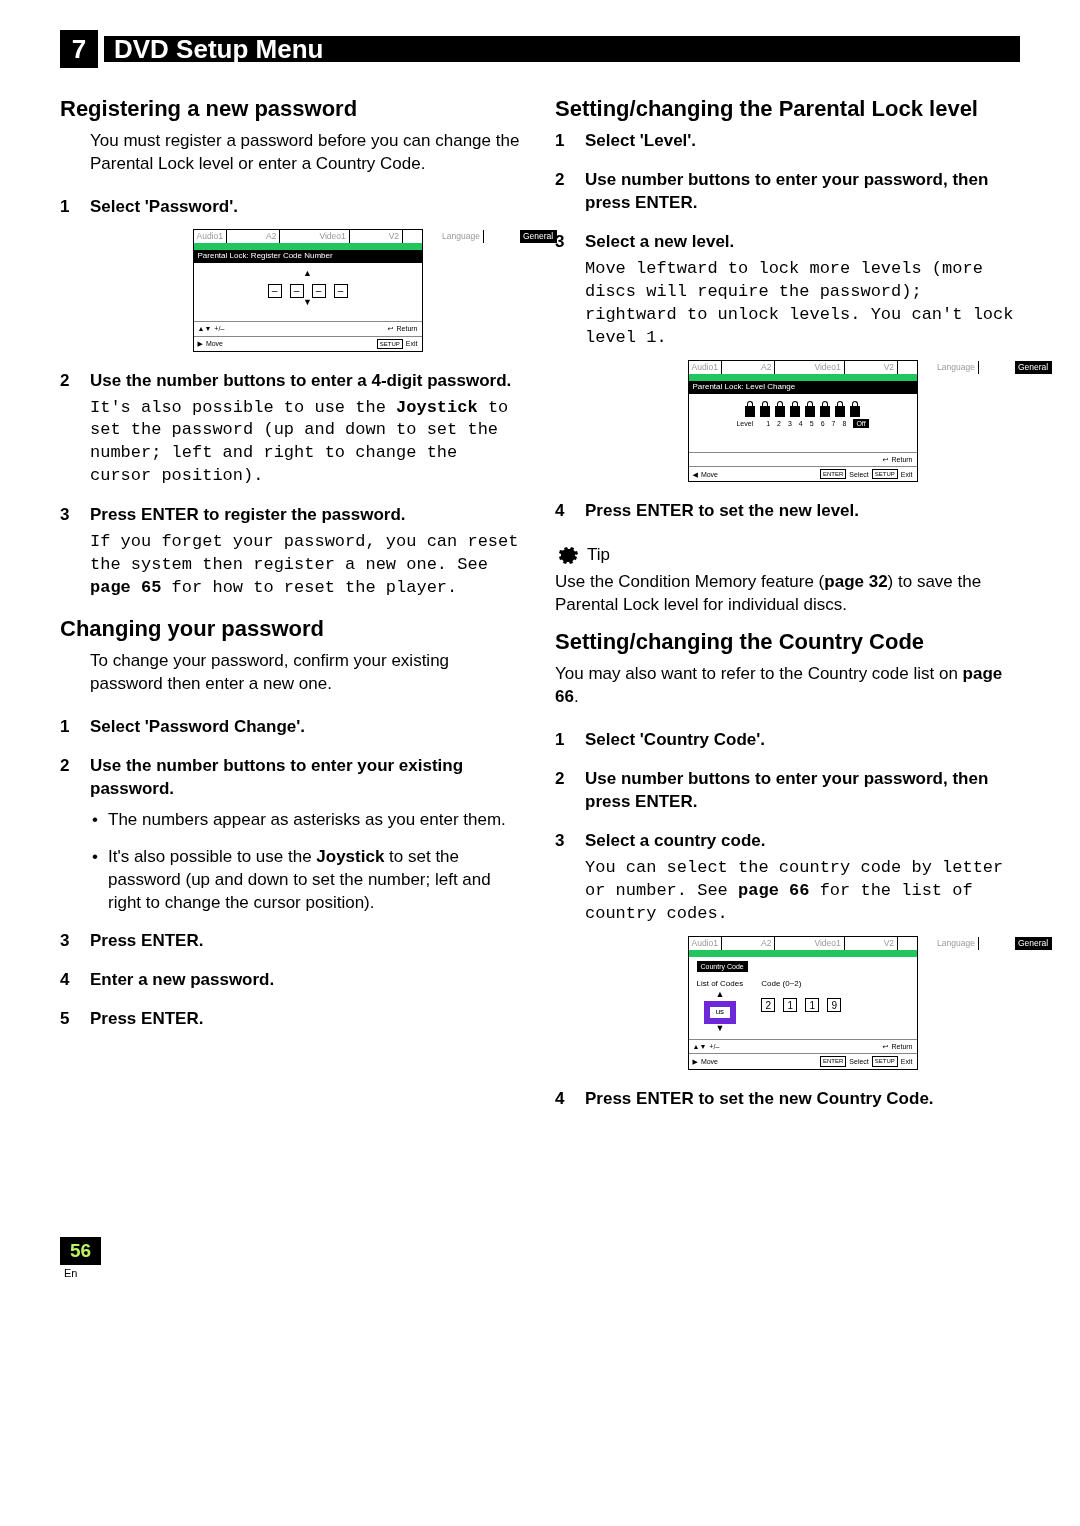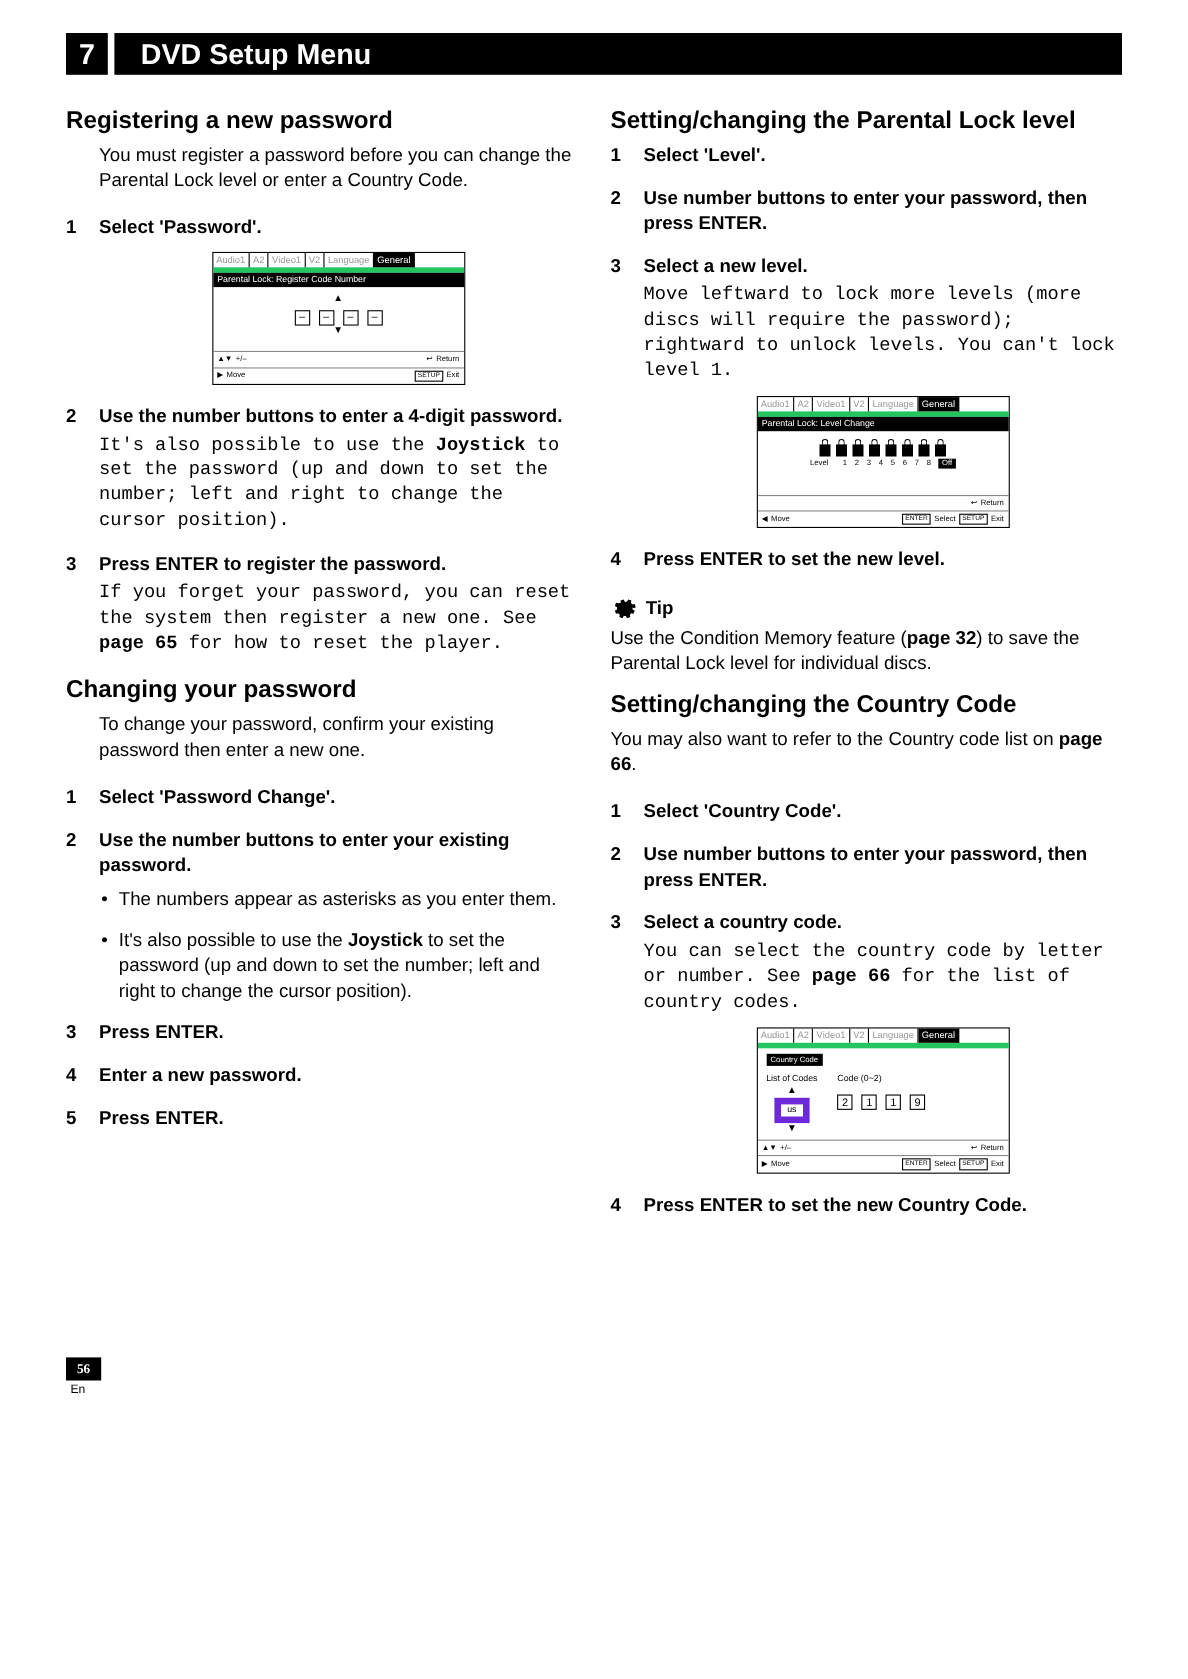--- a/index.html
+++ b/index.html
@@ -22,28 +22,28 @@
     color: #fff;
     font-weight: bold;
     font-size: 26px;
     display: flex;
     align-items: center;
     justify-content: center;
     margin-right: 6px;
   }
   .chapter-title {
     flex: 1;
-    height: 38px;
+    height: 26px;
     background: #000;
     color: #fff;
     font-weight: bold;
     font-size: 26px;
     display: flex;
     align-items: center;
-    padding-left: 24px;
+    padding-left: 10px;
   }
   .columns {
     display: flex;
     gap: 30px;
   }
   .col { flex: 1; }
   h2 {
     font-size: 22px;
     font-weight: bold;
     margin-top: 12px;
@@ -92,21 +92,22 @@
   }
   .osd {
     width: 230px;
     border: 1px solid #000;
     margin: 10px auto 18px auto;
     font-size: 8.5px;
     background: #fff;
   }
   .osd-tabs {
     display: flex;
-    border-bottom: 5px solid #22c55e;
+    border-bottom: 7px solid #22c55e;
+    gap: 36px;
   }
   .osd-tab {
     border-right: 1px solid #000;
     padding: 1px 3px;
     color: #999;
   }
   .osd-tab.active {
     background: #000;
     color: #fff;
   }
@@ -188,33 +189,32 @@
     display: flex;
     align-items: center;
     gap: 8px;
     margin-top: 20px;
     margin-bottom: 4px;
   }
   .gear {
     width: 24px;
     height: 24px;
   }
-  .tip-label { font-weight: bold; font-size: 17px; }
+  .tip-label { font-weight: normal; font-size: 17px; }
   .tip-body { font-size: 17px; line-height: 1.35; margin-bottom: 8px; }
   .page-footer {
     margin-top: 110px;
   }
   .page-num {
     display: inline-block;
     background: #000;
-    color: #ffffff;
+    color: #bef264;
     font-weight: bold;
     padding: 3px 10px;
-    font-size: 12px;
-    font-family: Liberation Serif, serif;
+    font-size: 19px;
   }
   .lang { font-size: 11px; margin-top: 2px; margin-left: 4px; }
   .country-section {
     display: flex;
     gap: 18px;
     margin-top: 4px;
     font-size: 8px;
   }
   .cc-left { text-align: center; }
   .cc-pill {

